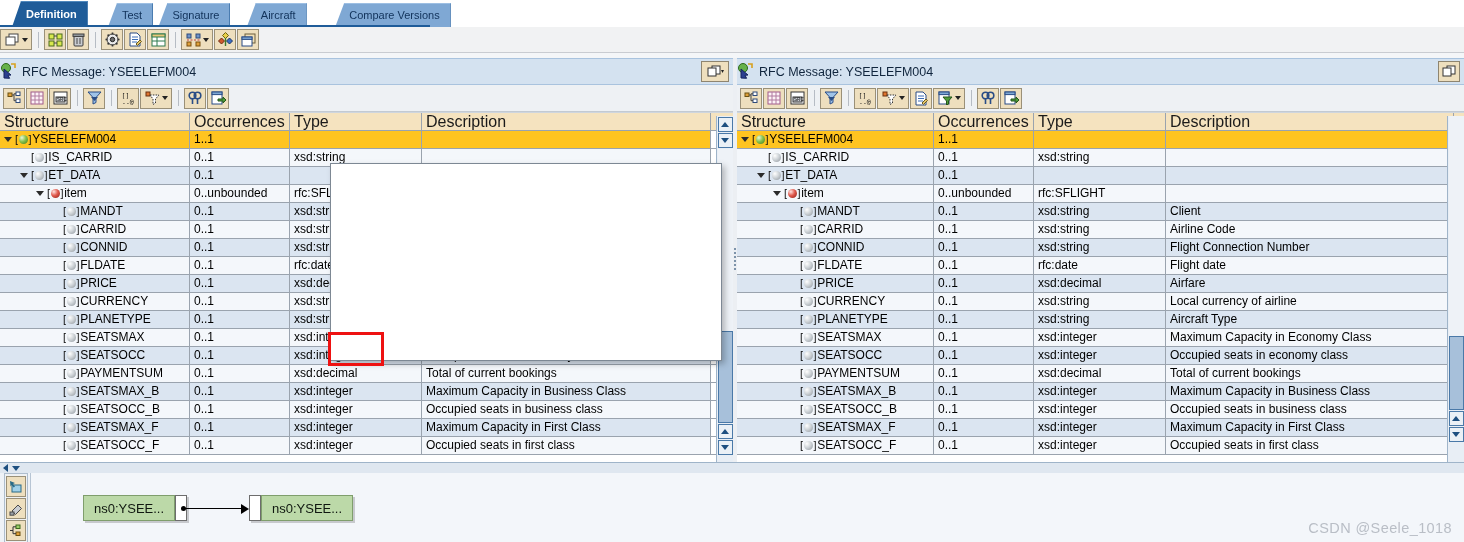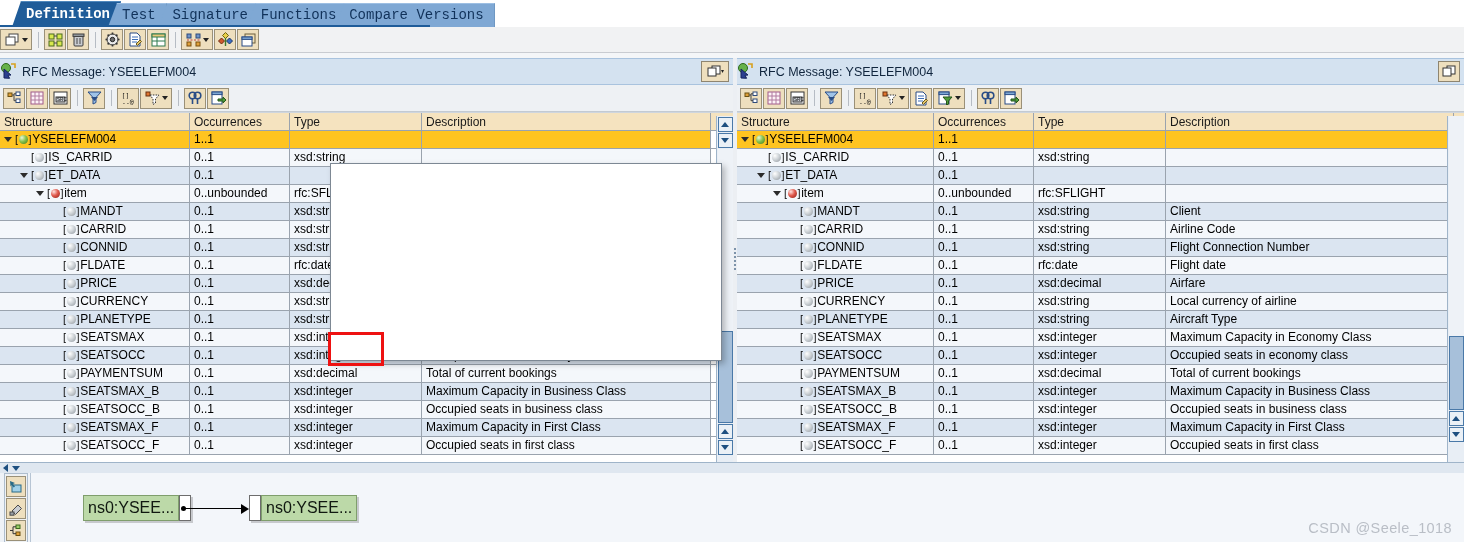--- a/index.html
+++ b/index.html
@@ -17,30 +17,29 @@
   
   .tabstrip {
     position: absolute; left: 0; top: 0; width: 1464px; height: 27px;
     background: #ffffff;
   }
   .tabstrip .tabs-inner { position: relative; height: 27px; }
   .tab {
     position: absolute; top: 3px; height: 24px;
     background: #7fa8d4;
     color: #11325a;
-    font-size: 14px;
+    font-size: 11px;
     line-height: 22px;
     padding: 0 10px 0 14px;
     border-top: 1px solid #9dbfe3;
     border-right: 1px solid #4a7cb0;
     -webkit-clip-path: polygon(9px 0, 100% 0, 100% 100%, 0 100%);
     clip-path: polygon(9px 0, 100% 0, 100% 100%, 0 100%);
     white-space: nowrap;
     cursor: default;
-    font-family: Liberation Mono, monospace;
   }
   .tab.active {
     background: #1f5c99;
     color: #ffffff;
     font-weight: bold;
     top: 1px; height: 26px; line-height: 25px;
     border-top: 1px solid #4f88bd;
   }
   .tabstrip-underline {
     position:absolute; left:0; top:25px; width:430px; height:2px; background:#1f5c99;
@@ -97,21 +96,21 @@
   }
 
   
   .grid { position: relative; }
   .grid-head {
     display: flex; height: 19px; background: #f5e3bf;
     border-bottom: 1px solid #9aa3ae;
     border-top: 1px solid #cfd6de;
   }
   .grid-head .cell {
-    font-size: 12px; color:#1a1a1a; padding-left: 4px; line-height:18px;
+    font-size: 16px; color:#1a1a1a; padding-left: 4px; line-height:18px;
     border-right: 1px solid #9aa3ae; overflow: hidden; white-space: nowrap;
   }
   .row { display: flex; height: 18px; border-bottom: 1px solid #9aa3ae; }
   .row .cell {
     font-size: 12px; line-height: 17px; padding-left: 4px;
     border-right: 1px solid #9aa3ae; overflow: hidden; white-space: nowrap;
     background: #dbe5f1;
   }
   .row.alt .cell { background: #f4f7fb; }
   .row.selected .cell { background: #ffc420; }
@@ -194,21 +193,21 @@
   .canvas {
     position:absolute; left:30px; top:10px; right:0; bottom:0; background:#f3f6fa;
     border-left:1px solid #b7c5d4;
   }
   .mapnode {
     position:absolute; height:26px; display:flex; align-items:stretch;
     box-shadow: 2px 2px 0 rgba(0,0,0,0.18);
   }
   .mapnode .body {
     background:#bcd9a8; border:1px solid #7f9e6c;
-    display:flex; align-items:center; padding:0 4px; font-size:16px; color:#101810;
+    display:flex; align-items:center; padding:0 10px; font-size:13px; color:#101810;
     white-space:nowrap;
   }
   .mapnode .port {
     width:12px; background:#ffffff; border:1px solid #6d6d6d;
   }
   .link-line {
     position:absolute; height:1px; background:#000;
   }
   .link-dot {
     position:absolute; width:5px; height:5px; border-radius:50%; background:#000;
@@ -267,21 +266,21 @@
 </head>
 <body>
 
 <div id="app">
 
   <div class="tabstrip">
     <div class="tabs-inner" id="tabs-container">
         <div class="tab active" style="left: 12px;"><span>Definition</span></div>
         <div class="tab" style="left: 108px;"><span>Test</span></div>
         <div class="tab" style="left: 158.4px;"><span>Signature</span></div>
-        <div class="tab" style="left: 246.8px;"><span>Functions</span></div>
+        <div class="tab" style="left: 246.8px;"><span>Aircraft</span></div>
         <div class="tab" style="left: 335.2px;"><span>Compare Versions</span></div>
       </div>
     <div class="tabstrip-underline"></div>
   </div>
 
   <div class="maintoolbar">
     <div class="tb-group">
       <div class="tbtn wide">
         <svg width="15" height="14" viewBox="0 0 15 14">
           <rect x="4" y="1" width="9" height="8" fill="#ffffff" stroke="#444"></rect>

